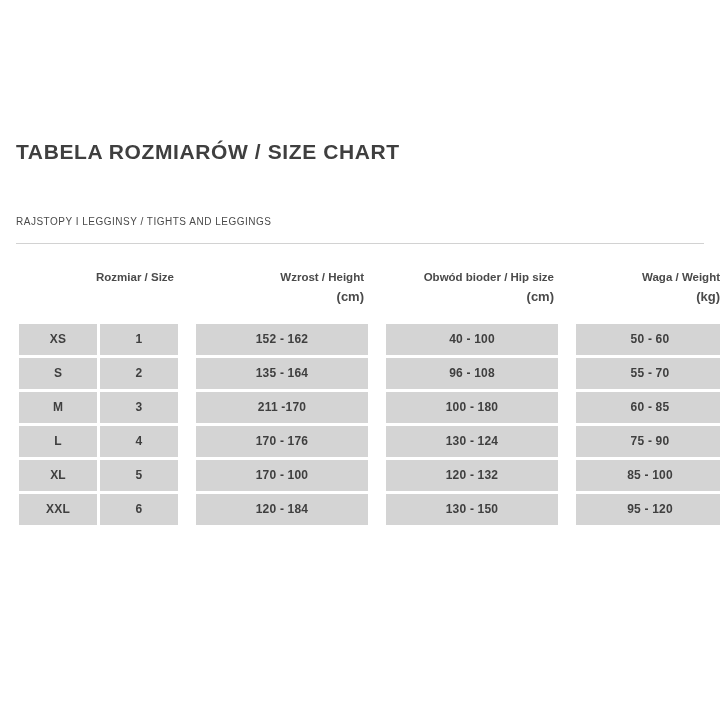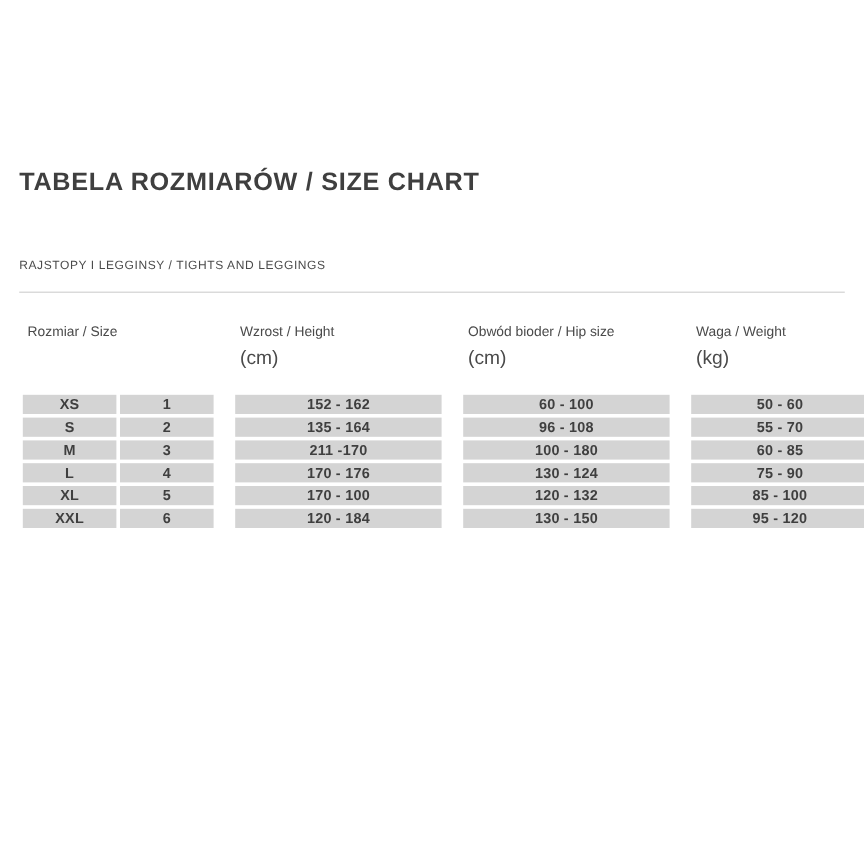--- a/index.html
+++ b/index.html
@@ -52,40 +52,40 @@
     top: 258px;
     width: 688px;
   }
   table.size-table {
     border-collapse: separate;
     border-spacing: 3px 3px;
     width: 688px;
     table-layout: fixed;
   }
   table.size-table th {
-    font-weight: normal;
+    font-weight: bold;
     font-size: 11.5px;
     color: #4a4a4a;
     background: #ffffff;
     padding: 8px 4px 14px 4px;
-    text-align: left;
+    text-align: right;
     vertical-align: top;
     line-height: 1.55;
   }
   .hdr-sub {
     display: block;
-    font-size: 16px;
+    font-size: 13px;
   }
   table.size-table td {
     background: #d4d4d4;
     color: #3f3f3f;
     font-size: 12px;
     font-weight: bold;
     text-align: center;
-    height: 16px;
+    height: 31px;
     padding: 0;
     letter-spacing: 0.2px;
   }
   td.cell-size {
     width: 78px;
   }
   td.cell-num {
     width: 78px;
   }
   col.c-size { width: 78px; }
@@ -146,21 +146,21 @@
           </th>
         </tr>
       </thead>
       <tbody>
         <tr>
           <td class="cell-size">XS</td>
           <td class="cell-num">1</td>
           <td class="sep-col"></td>
           <td>152 - 162</td>
           <td class="sep-col"></td>
-          <td>60 - 100</td>
+          <td>40 - 100</td>
           <td class="sep-col"></td>
           <td>50 - 60</td>
         </tr>
         <tr>
           <td class="cell-size">S</td>
           <td class="cell-num">2</td>
           <td class="sep-col"></td>
           <td>135 - 164</td>
           <td class="sep-col"></td>
           <td>96 - 108</td>

